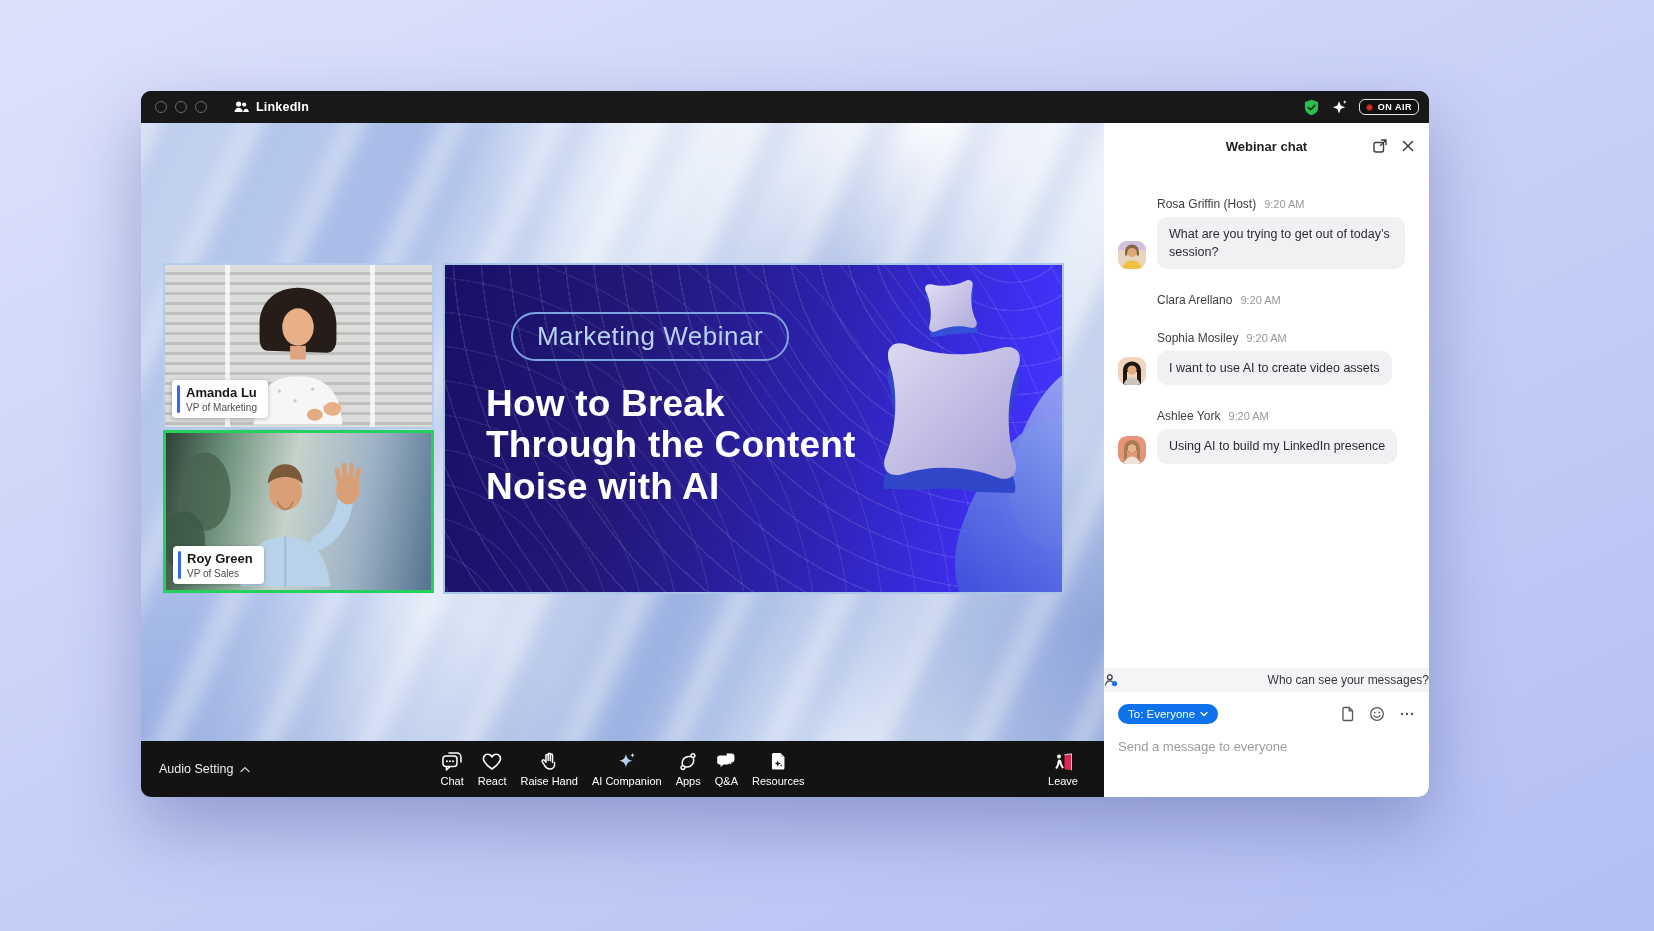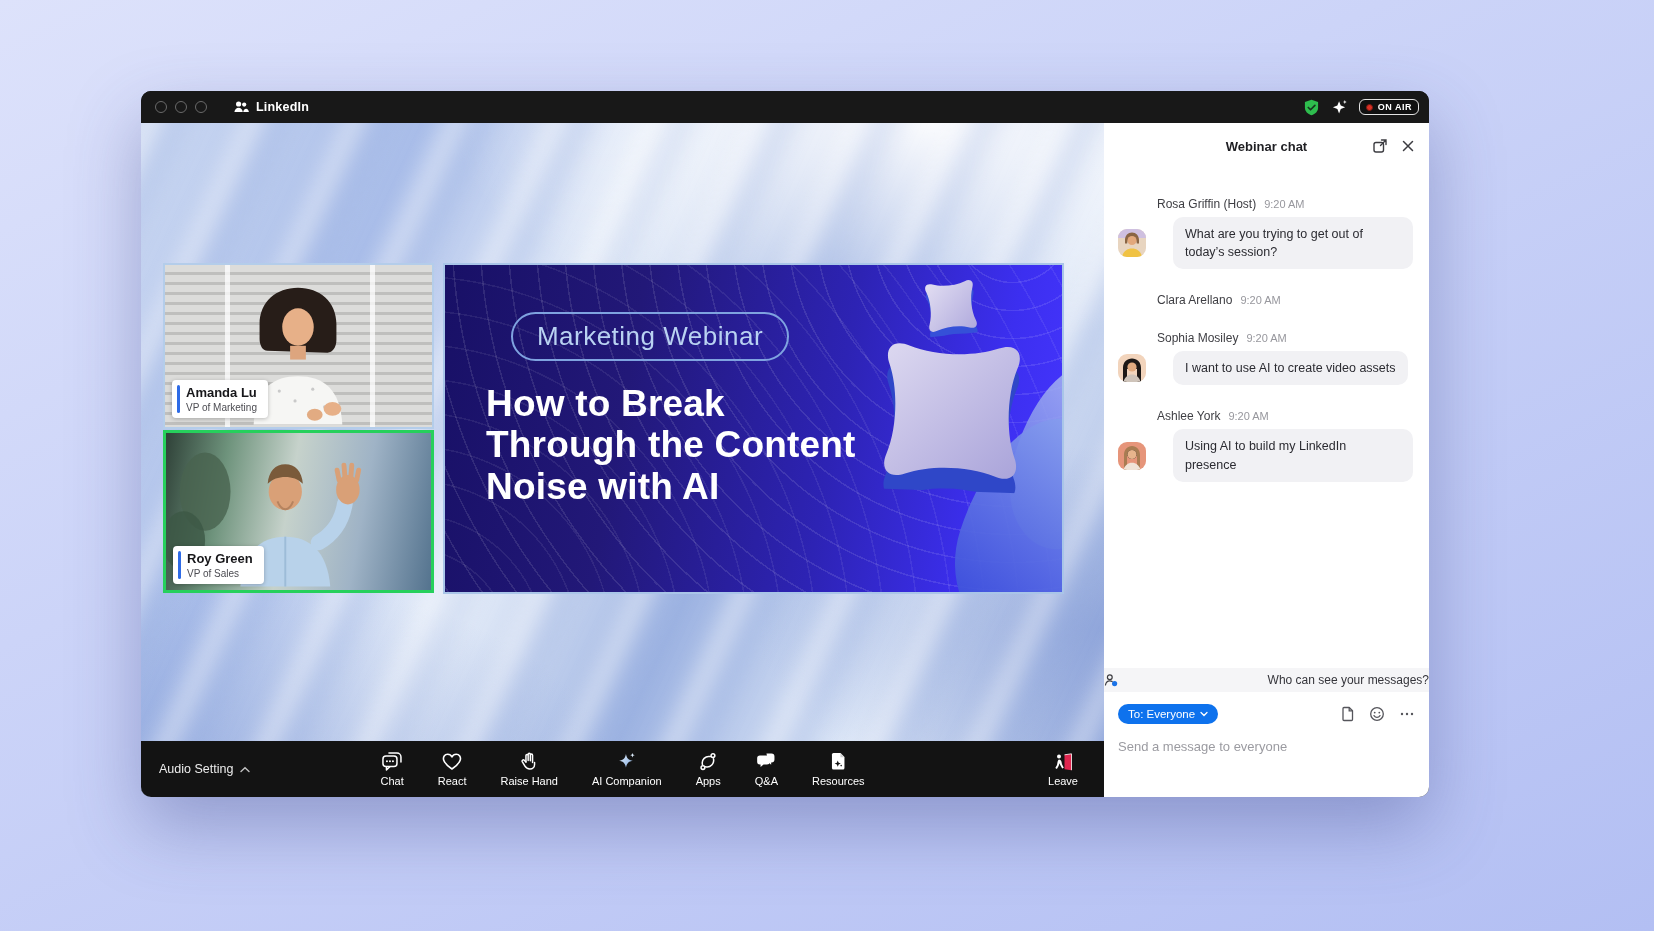--- a/index.html
+++ b/index.html
@@ -70,38 +70,38 @@
     border-radius:55% 45% 50% 50%/62% 38% 60% 40%;
     background: linear-gradient(210deg,#c0cbf6,#5a6fe4); transform:rotate(14deg); opacity:.85; }
   .star-small { position:absolute; right:82px; top:12px; width:58px; height:58px; transform:rotate(-6deg); }
   .star-big { position:absolute; right:30px; top:66px; width:160px; height:160px; transform:rotate(2deg); }
 
   
   .toolbar { position:absolute; left:0; right:0; bottom:0; height:56px; background:#131313; }
   .audio-setting { position:absolute; left:18px; top:0; bottom:0; display:flex; align-items:center;
     gap:7px; color:#ececec; font-size:12.5px; }
   .toolbar-center { position:absolute; left:50%; transform:translateX(-50%); top:0; bottom:0;
-    display:flex; gap:34px; align-items:center; }
+    display:flex; gap:14px; align-items:center; }
   .tb-btn { display:flex; flex-direction:column; align-items:center; gap:3px; color:#fff;
     font-size:11px; white-space:nowrap; cursor:default; }
   .tb-btn svg { display:block; }
   .leave-btn { position:absolute; right:26px; top:0; bottom:0; display:flex; flex-direction:column;
     justify-content:center; align-items:center; gap:2px; color:#fff; font-size:11px; }
 
   
   .chat-panel { width:325px; background:#fff; display:flex; flex-direction:column; }
   .chat-header { height:46px; display:flex; align-items:center; justify-content:center; position:relative; flex:none; }
   .chat-title { font-size:13px; font-weight:600; color:#1f1f23; }
   .chat-header-icons { position:absolute; right:14px; display:flex; gap:13px; align-items:center; }
   .chat-messages { flex:1; padding:10px 16px 0 14px; overflow:hidden; }
   .msg { margin-bottom:24px; }
   .msg-head { margin-left:39px; display:flex; align-items:baseline; gap:8px; margin-bottom:6px;margin-top:18px; }
   .msg-author { font-size:12px; font-weight:500; color:#3e3e43; }
   .msg-time { font-size:11px; color:#97979d; }
-  .msg-body { display:flex; gap:27px; align-items:center; }
+  .msg-body { display:flex; gap:11px; align-items:flex-end; }
   .avatar { width:28px; height:28px; border-radius:9px; overflow:hidden; flex:none; }
   .bubble { background:#f1f1f4; border-radius:10px; padding:8px 12px; font-size:12.5px;
     color:#2b2b31; line-height:1.45; max-width:248px; }
 
   .chat-footer { margin-top:auto; flex:none; }
   .privacy-bar { height:24px; background:#f5f5f7; display:flex; align-items:center; justify-content:space-between;
     gap:6px; font-size:12px; color:#35353b; }
   .composer { padding:12px 14px 0 14px; height:105px; }
   .composer-row { display:flex; align-items:center; }
   .to-pill { background:#0E72ED; color:#fff; font-size:11.5px; border-radius:10px; padding:4px 10px;

